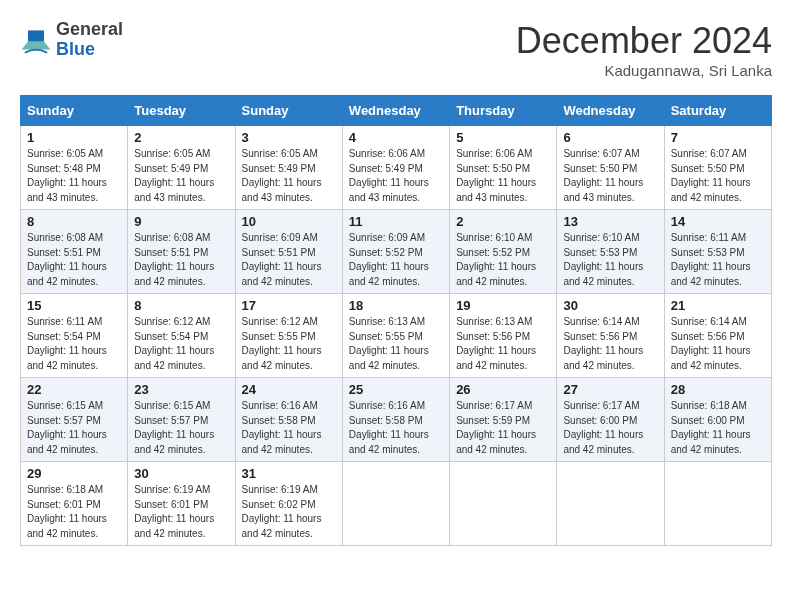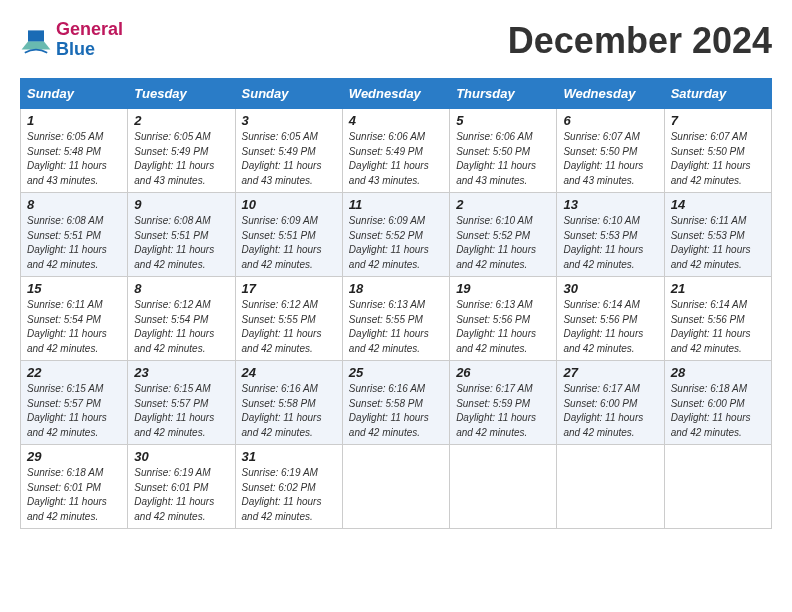--- a/index.html
+++ b/index.html
@@ -19,43 +19,42 @@
     .logo {
       display: flex;
       align-items: center;
       gap: 4px;
     }
     .logo-text {
       font-size: 18px;
       font-weight: bold;
       line-height: 1.1;
     }
-    .logo-general { color: #be185d; }
+    .logo-general { color: #404040; }
     .logo-blue { color: #1a6bb5; }
     .logo-icon {
       width: 32px;
       height: 32px;
     }
     .title-block {
       text-align: right;
     }
     .month-title {
       font-size: 36px;
-      font-weight: bold;
+      font-weight: normal;
       color: #333;
     }
     .location {
       font-size: 15px;
       color: #555;
     }
     table {
       width: 100%;
       border-collapse: collapse;
       font-size: 11px;
-      font-style: italic;
     }
     thead tr th {
       background: #2a7cc7;
       color: #fff;
       padding: 7px 6px;
       text-align: left;
       font-size: 13px;
       font-weight: bold;
       border: 1px solid #2a7cc7;
     }
@@ -97,20 +96,21 @@
       <polygon points="10,22 30,22 38,32 2,32" fill="#2a9d8f" opacity="0.7"></polygon>
       <path d="M6,36 Q20,28 34,36" fill="none" stroke="#1a6bb5" stroke-width="2"></path>
     </svg>
     <div class="logo-text">
       <span class="logo-general">General</span><br>
       <span class="logo-blue">Blue</span>
     </div>
   </div>
   <div class="title-block">
     <div class="month-title">December 2024</div>
+    <div class="location">Kadugannawa, Sri Lanka</div>
   </div>
 </div>
 
 <table>
   <thead>
     <tr>
     <th>Sunday</th>
         <th>Tuesday</th>
         <th>Sunday</th>
         <th>Wednesday</th>

